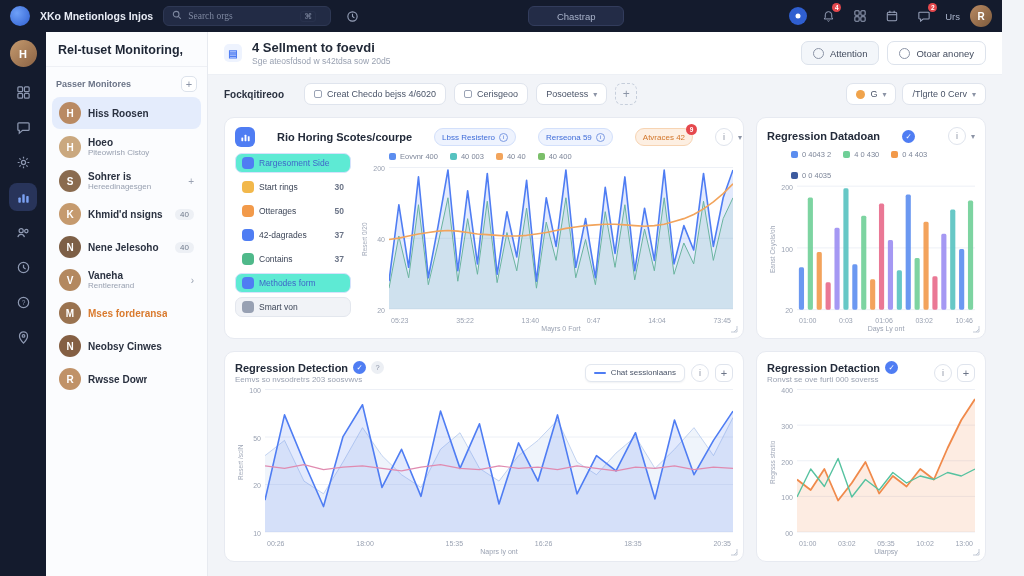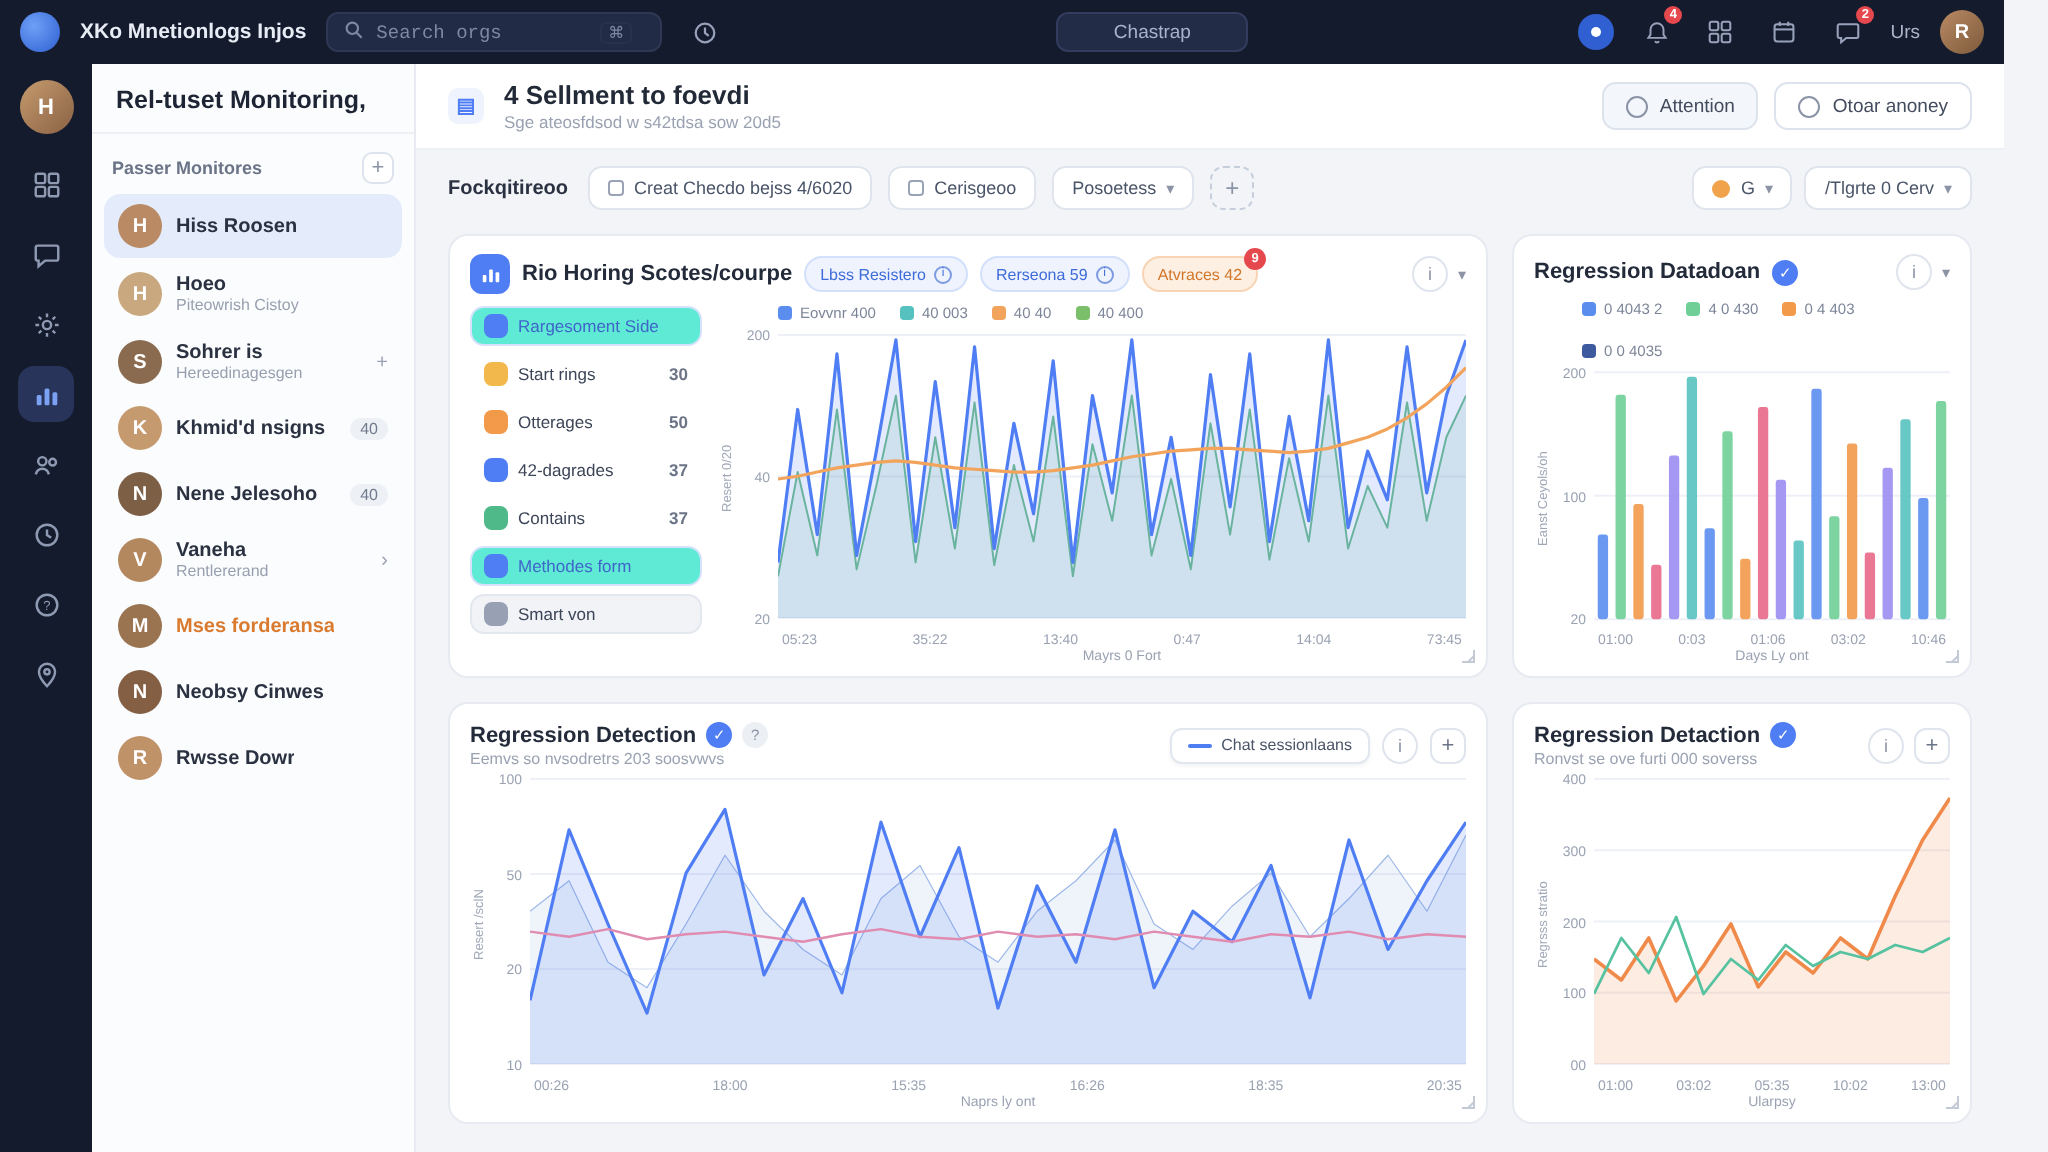--- a/index.html
+++ b/index.html
@@ -7,21 +7,21 @@
   body{font-family:"Liberation Sans",sans-serif;background:#f2f4f8;color:#232a38;font-size:11px}
   .cx{display:flex;align-items:center;justify-content:center}
   .app{width:1002px;height:576px;display:flex;flex-direction:column}
 
   
   .topbar{height:32px;background:#141b2d;display:flex;align-items:center;gap:10px;padding:0 10px;flex:none;color:#cbd3e3}
   .logo{width:20px;height:20px;border-radius:50%;background:radial-gradient(circle at 35% 35%,#6ea0f8,#2f5fd0);flex:none}
   .app-name{font-weight:700;font-size:10.5px;color:#e8ecf5;white-space:nowrap}
   .search{display:flex;align-items:center;gap:6px;background:#222b45;border:1px solid #2e3854;border-radius:6px;height:20px;padding:0 8px;width:168px}
   .search svg{flex:none}
-  .search input{background:transparent;border:0;outline:0;color:#d6dcea;font-size:9.5px;width:106px;font-family:Liberation Mono, monospace}
+  .search input{background:transparent;border:0;outline:0;color:#d6dcea;font-size:9.5px;width:106px;font-family:Liberation Serif, serif}
   .search input::placeholder{color:#7e88a0}
   .kbd{font-size:8px;color:#7e88a0;border:1px solid #39426049;border-radius:3px;padding:0 3px}
   .center-pill{background:#232c47;border:1px solid #323c5c;color:#a9b3cb;height:20px;border-radius:6px;padding:0 28px;font-size:9.5px;cursor:pointer;font-family:"Liberation Sans",sans-serif}
   .tb-ic{width:22px;height:22px;border-radius:6px;color:#98a2ba;position:relative;flex:none;display:flex;align-items:center;justify-content:center}
   .tb-ic.blue{background:#2f5fd0;color:#fff;border-radius:50%;width:18px;height:18px}
   .nbadge{position:absolute;top:-2px;right:-2px;background:#e5484d;color:#fff;font-size:6.5px;border-radius:6px;min-width:9px;height:9px;line-height:9px;text-align:center;padding:0 1px;font-weight:700}
   .units{font-size:9.5px;color:#aab4cb}
   .tb-avatar{width:22px;height:22px;border-radius:50%;background:linear-gradient(135deg,#b98a63,#7d5a3c);color:#fff;font-size:10px;font-weight:700}
   .spacer{flex:1}
 
@@ -56,32 +56,32 @@
   .m-header{background:#fff;padding:8px 16px;display:flex;align-items:center;gap:10px;border-bottom:1px solid #edf0f5}
   .doc-ic{width:18px;height:18px;border-radius:5px;background:#eef3fe;color:#4f7df3;font-size:10px;font-weight:700}
   .mh-txt{display:flex;flex-direction:column}
   .m-title{font-size:13px;font-weight:700;color:#222a38}
   .m-sub{font-size:8.5px;color:#99a1b1;margin-top:1px}
   .btn{display:flex;gap:6px;align-items:center;border:1px solid #dde3ec;background:#fff;border-radius:7px;height:24px;padding:0 11px;font-size:9.5px;color:#434c5e;cursor:pointer;font-family:"Liberation Sans",sans-serif}
   .btn.soft{background:#f3f6fa}
   .btn .b-ic{width:11px;height:11px;border:1.4px solid #8b94a6;border-radius:50%}
 
   .filters{display:flex;align-items:center;gap:8px;padding:8px 16px 2px}
-  .f-label{font-weight:700;font-size:10px;color:#2a3140;margin-right:2px}
+  .f-label{font-weight:700;font-size:10px;color:#2a3140;margin-right:12px}
   .chip{display:flex;align-items:center;gap:5px;background:#fff;border:1px solid #dfe4ed;border-radius:7px;height:22px;padding:0 9px;font-size:9px;color:#4a5468;cursor:pointer;white-space:nowrap}
   .chip .c-ic{width:8px;height:8px;border:1.3px solid #9aa3b5;border-radius:2px;flex:none}
   .caret{color:#8b93a5;font-size:8px}
   .add-chip{width:22px;height:22px;border:1px dashed #c6cedb;border-radius:7px;color:#8b94a6;background:transparent;font-size:12px;cursor:pointer}
   .f-right{margin-left:auto;display:flex;gap:6px;align-items:center}
   .orange-dot{width:9px;height:9px;border-radius:50%;background:#f0a34b}
 
   
   .charts{flex:1;display:grid;grid-template-columns:520px 1fr;grid-template-rows:222px 1fr;gap:12px;padding:10px 16px 14px;min-height:0}
   .panel{background:#fff;border:1px solid #e7eaf1;border-radius:10px;padding:9px 10px 6px;display:flex;flex-direction:column;position:relative;min-width:0;min-height:0}
-  .p-head{display:flex;align-items:center;gap:6px;flex:none}
+  .p-head{display:flex;align-items:center;gap:22px;flex:none}
   .p-title{font-weight:700;font-size:11px;color:#232b3a;white-space:nowrap}
   .p-sub{font-size:8px;color:#9aa2b2;margin-top:1px;white-space:nowrap}
   .p-ic{width:20px;height:20px;border-radius:6px;background:#4f7df3;color:#fff;flex:none}
   .badge-c{width:13px;height:13px;border-radius:50%;background:#4f7df3;color:#fff;font-size:7.5px;flex:none}
   .badge-g{background:#eceff4;color:#8b93a5}
   .i-btn{width:18px;height:18px;border-radius:50%;border:1px solid #dfe4ed;background:#fff;color:#8b93a5;font-size:9px;cursor:pointer;flex:none}
   .plus-btn{width:18px;height:18px;border-radius:6px;border:1px solid #dfe4ed;background:#fff;color:#6b7487;font-size:11px;cursor:pointer;flex:none}
   .ml{margin-left:auto}
   .p1-chip{background:#eef3fe;border:1px solid #d3e0fb;color:#3f6cd8;font-size:8px;height:18px;padding:0 7px;border-radius:9px;display:flex;align-items:center;gap:4px;position:relative;cursor:pointer;white-space:nowrap}
   .p1-chip .mini-i{width:9px;height:9px;border:1px solid #7d9bе2;border:1px solid #7d9be2;border-radius:50%;font-size:6px;display:flex;align-items:center;justify-content:center}

